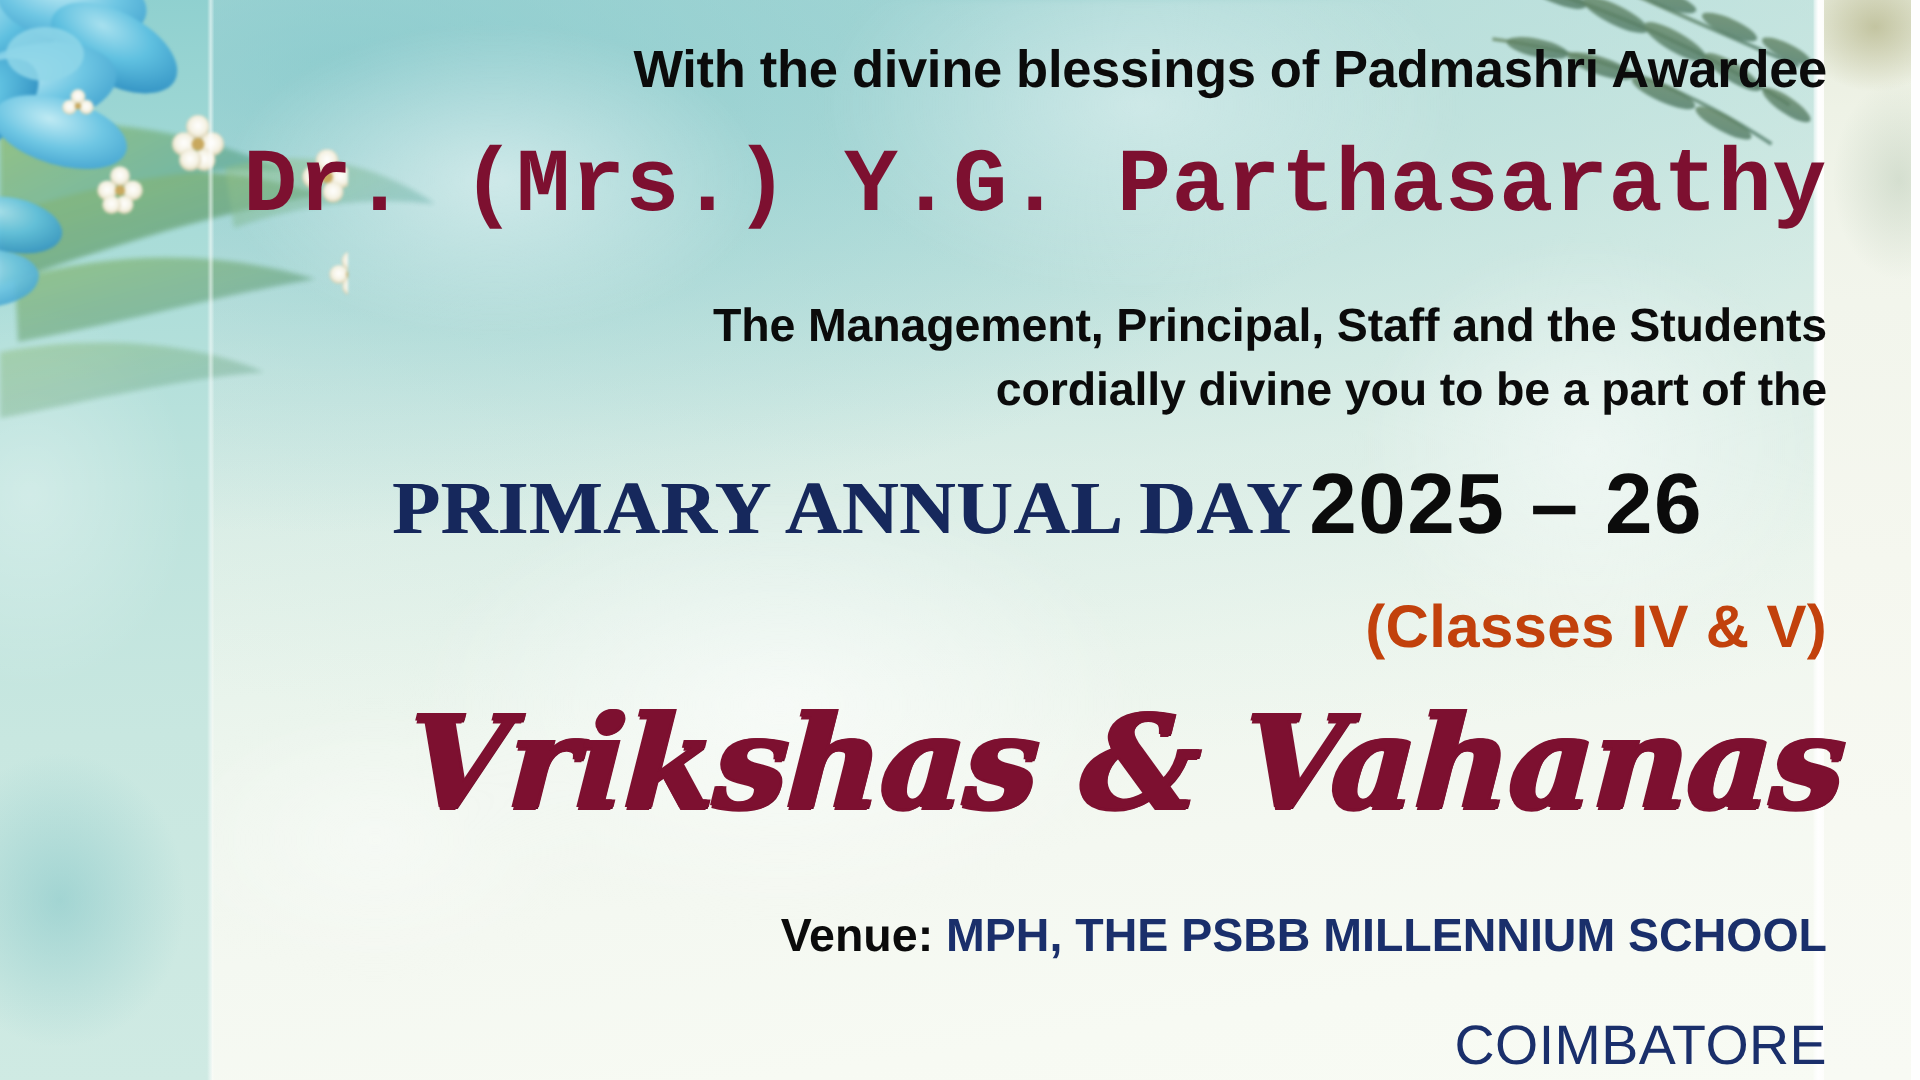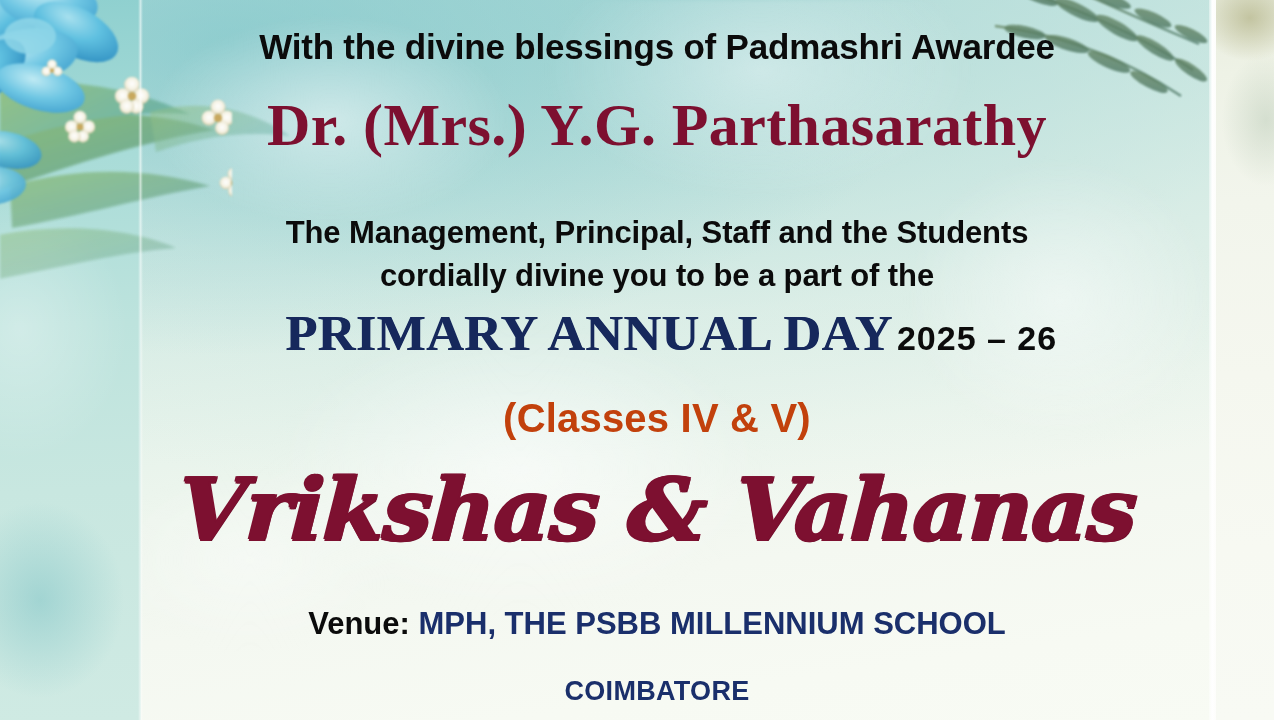--- a/index.html
+++ b/index.html
@@ -109,54 +109,53 @@
     left: 985px; top: -26px;
     width: 300px; height: 190px;
     filter: blur(1.1px);
     opacity: 0.9;
     pointer-events: none;
   }
 
   
   .content {
     position: absolute;
-    left: 123px; top: 0;
+    left: 150px; top: 0;
     width: 1068px; height: 720px;
-    text-align: center;
+    text-align: right;
   }
   .line { width: 100%; }
 
   .l-blessings {
     position: absolute;
     top: 28px; left: 0; right: 0;
     font-size: 35px;
     font-weight: 700;
     color: #0b0b0b;
     letter-spacing: -0.2px;
     line-height: 1.1;
   }
   .l-name {
     position: absolute;
     top: 94px; left: 0; right: 0;
-    font-family: Liberation Serif, serif;
+    font-family: Liberation Mono, monospace;
     font-size: 60px;
     font-weight: 700;
     color: #7d1030;
     letter-spacing: 0.4px;
     line-height: 1.05;
   }
   .l-invite {
     position: absolute;
     top: 196px; left: 0; right: 0;
     font-size: 31px;
     font-weight: 700;
     color: #0b0b0b;
     line-height: 1.38;
     letter-spacing: -0.1px;
-    margin-top: 16px;
   }
   .l-event {
     position: absolute;
     top: 308px; left: 0; right: 0;
     display: flex;
     align-items: baseline;
     justify-content: center;
     gap: 16px;
     line-height: 1;
     padding-left: 20px;
@@ -165,21 +164,21 @@
     font-family: "Liberation Serif", "DejaVu Serif", serif;
     font-size: 50px;
     font-weight: 700;
     color: #16285c;
     letter-spacing: 0.5px;
     transform: scaleX(1.04);
     transform-origin: center;
     text-shadow: 0.6px 0 0 #16285c;
   }
   .event-year {
-    font-size: 34px;
+    font-size: 57px;
     font-weight: 700;
     color: #0b0b0b;
     letter-spacing: 1px;
   }
   .l-classes {
     position: absolute;
     top: 396px; left: 0; right: 0;
     font-size: 40px;
     font-weight: 700;
     color: #c2410c;
@@ -208,22 +207,22 @@
     top: 608px; left: 0; right: 0;
     font-size: 31px;
     font-weight: 700;
     line-height: 1.0;
   }
   .venue-label { color: #0b0b0b; }
   .venue-value { color: #1a2f6b; }
   .l-city {
     position: absolute;
     top: 676px; left: 0; right: 0;
-    font-size: 27px;
-    font-weight: 700;
+    font-size: 37px;
+    font-weight: 400;
     color: #1a2f6b;
     letter-spacing: 0.3px;
   }
 </style>
 </head>
 <body>
 
 <div id="stage">
 
   <div class="bg-base"></div>

